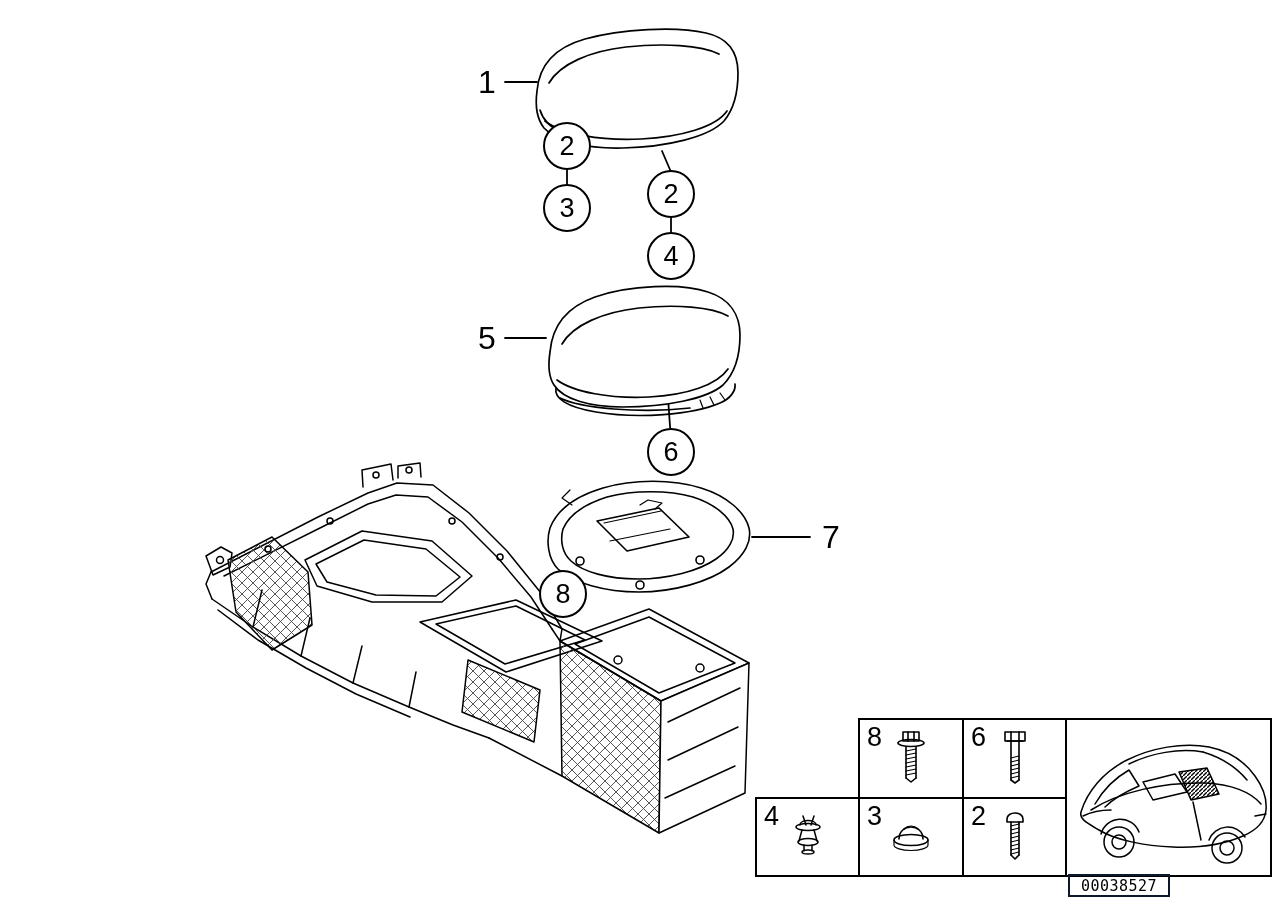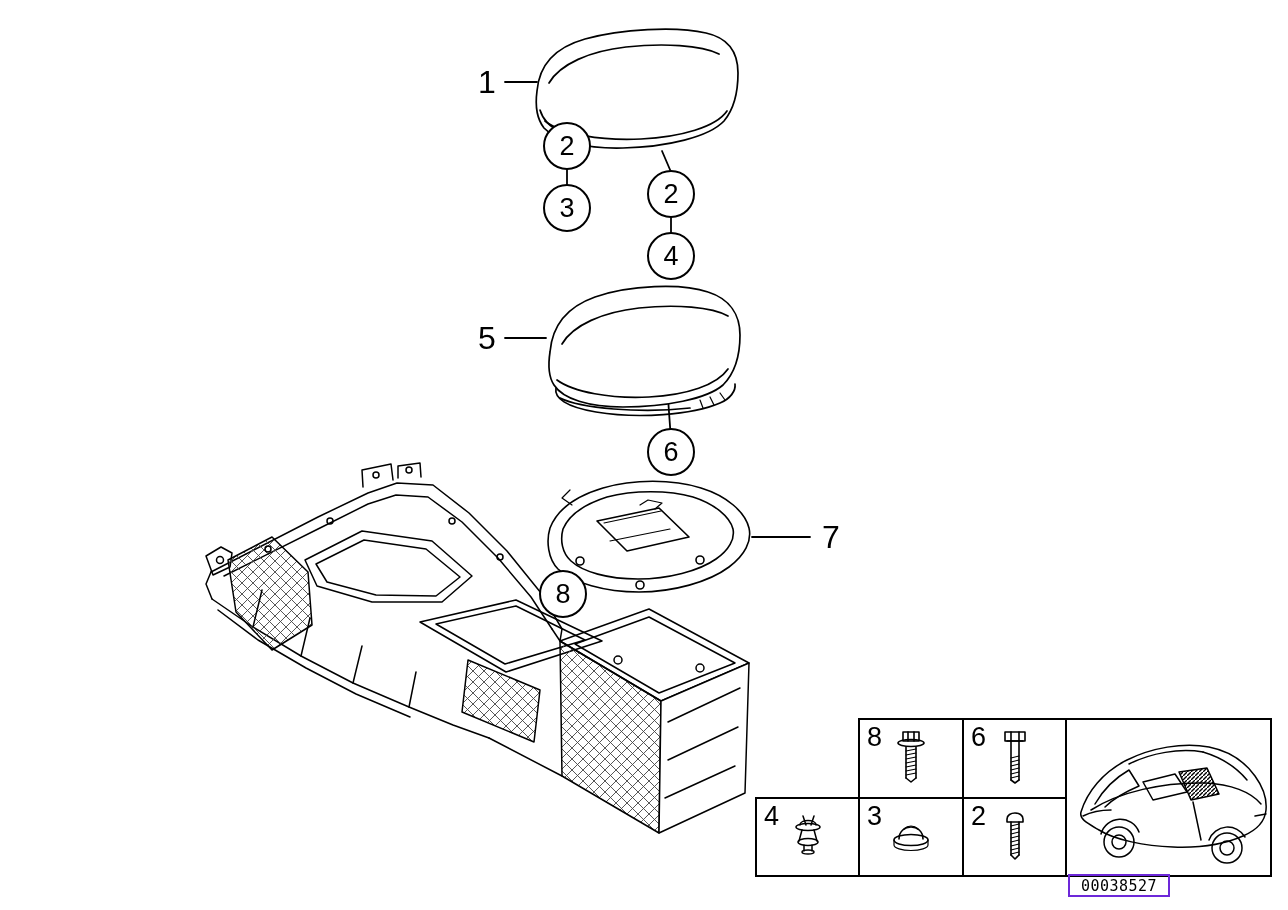--- a/index.html
+++ b/index.html
@@ -19,21 +19,21 @@
     position:absolute; border:2px solid #000; background:#fff;
     box-sizing:border-box; display:flex; align-items:center; justify-content:center;
   }
   .cell-num { position:absolute; top:2px; left:7px; font-size:27px; }
   .legend-car {
     position:absolute; border:2px solid #000; background:#fff;
     box-sizing:border-box; display:flex; align-items:center; justify-content:center;
   }
   .idbox {
     position:absolute; left:1068px; top:874px; width:102px; height:23px;
-    border:2px solid #6d28d9; box-sizing:border-box;
+    border:2px solid #0f172a; box-sizing:border-box;
     display:flex; align-items:center; justify-content:center;
     font-family:"DejaVu Sans Mono", monospace; font-size:15px; letter-spacing:.5px;
   }
 </style>
 </head>
 <body>
 
 <div class="stage">
 
   <svg class="art" width="1288" height="910" viewBox="0 0 1288 910">

